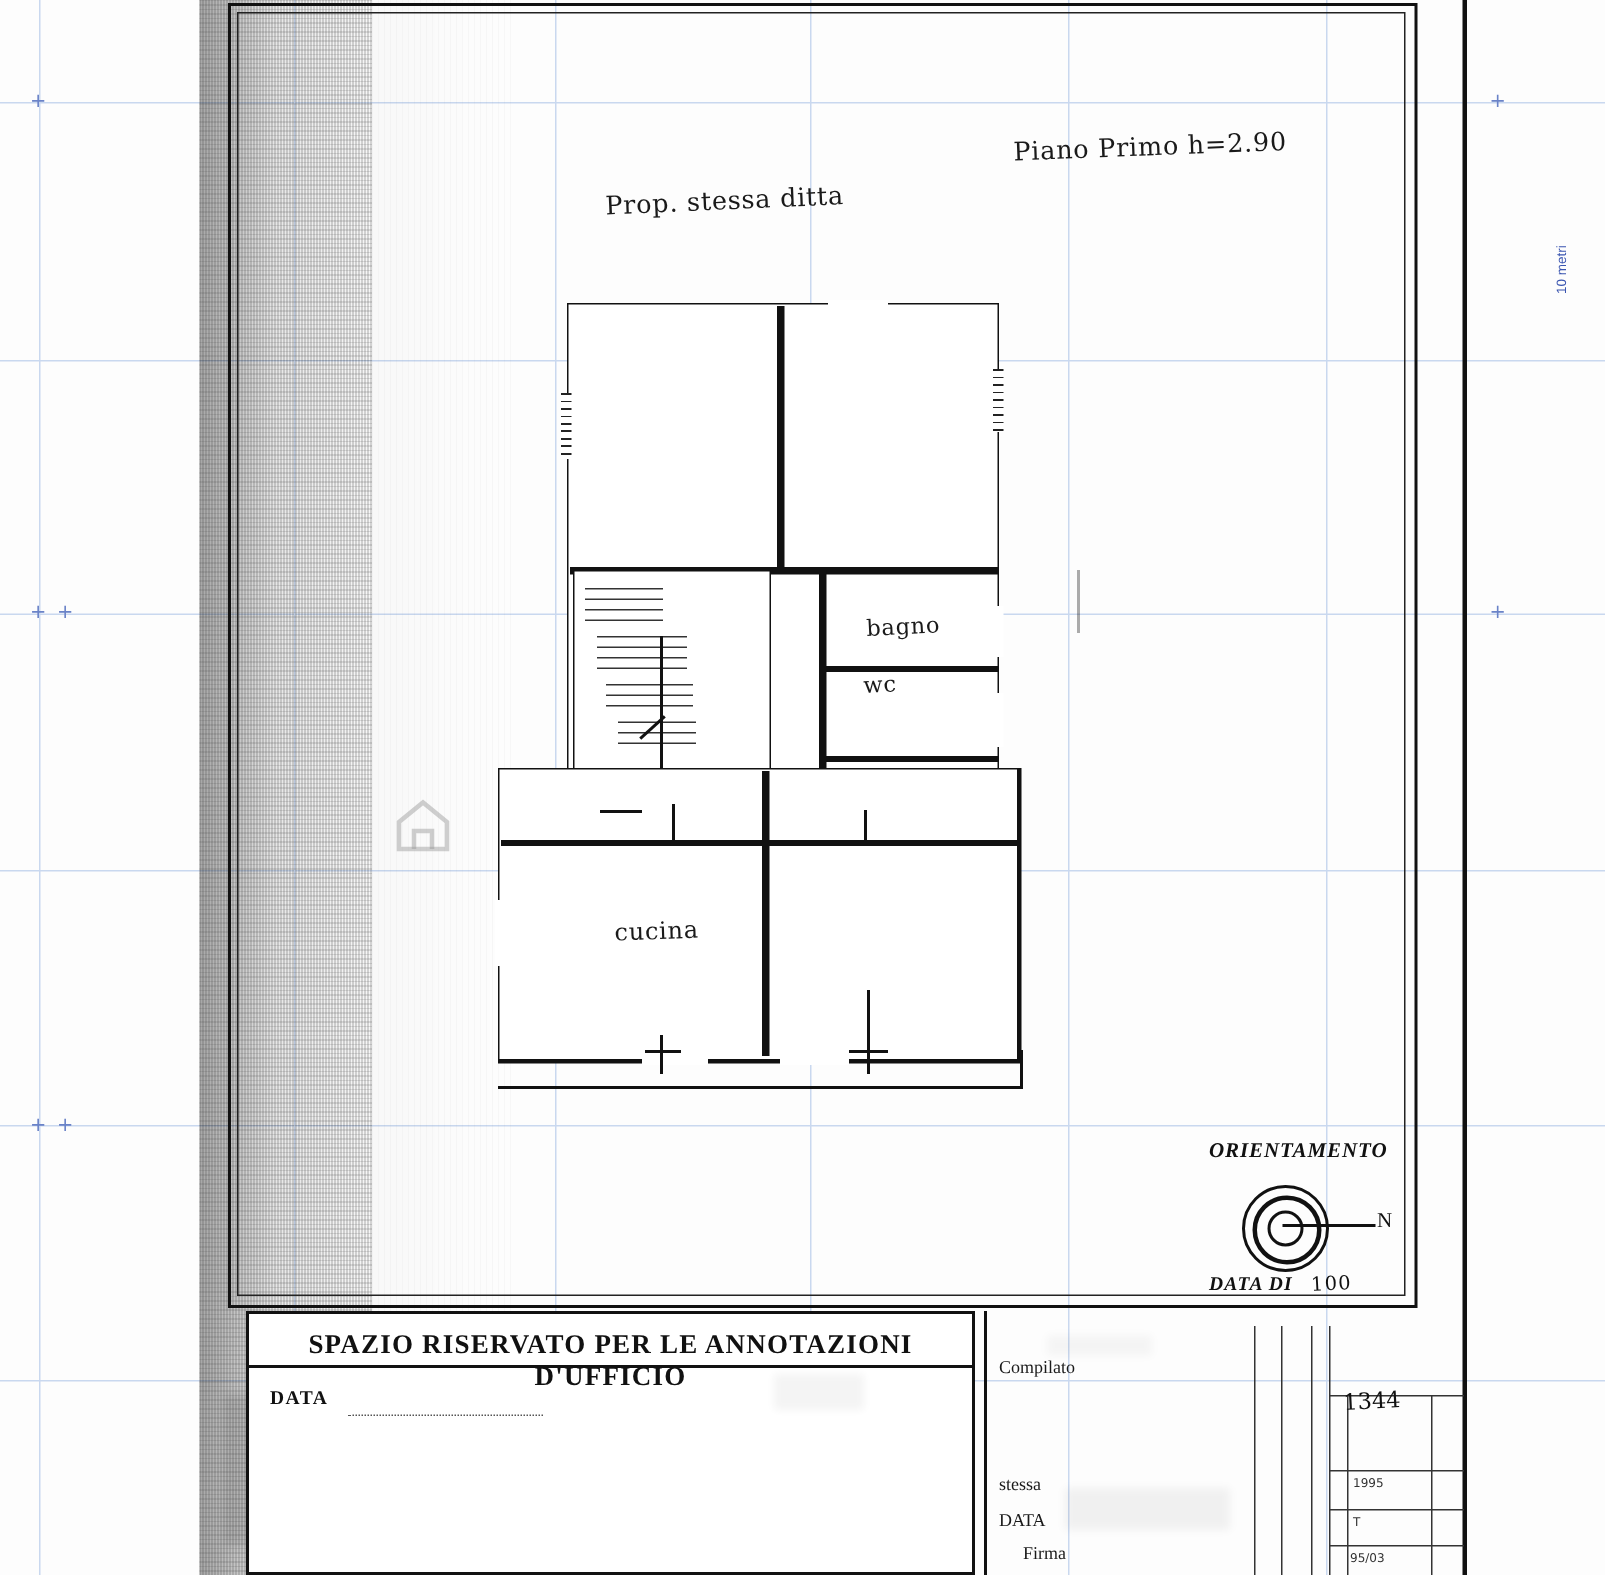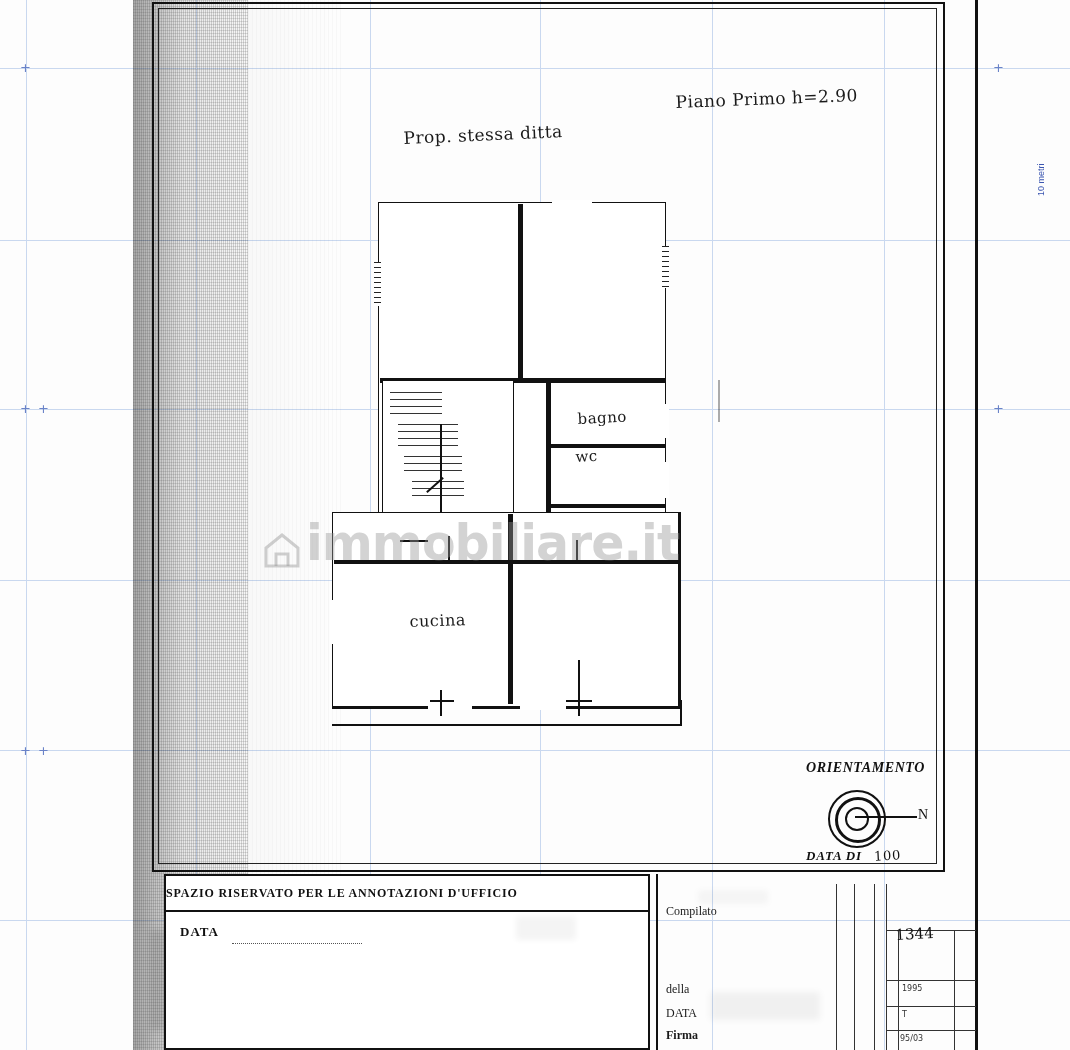--- a/index.html
+++ b/index.html
@@ -243,24 +243,24 @@
     left: 164px; top: 874px;
     width: 486px; height: 176px;
     border: 2px solid #111;
     background: #fff;
     box-sizing: border-box;
   }
   .office-title {
     position: absolute;
     left: 0; top: 10px;
     width: 100%;
-    text-align: left;
+    text-align: center;
     font-family: "Liberation Serif", serif;
     font-weight: bold;
-    font-size: 12px;
+    font-size: 18px;
     letter-spacing: 0.8px;
     color: #111;
   }
   .office-rule {
     position: absolute;
     left: 0; top: 34px;
     width: 100%;
     height: 2px;
     background: #111;
   }
@@ -431,21 +431,20 @@
   <div class="hand t-wc">wc</div>
   <div class="hand t-cucina">cucina</div>
 
   <div class="watermark">
     <span class="wm-house">
       <svg viewBox="0 0 40 40" width="40" height="40" aria-hidden="true">
         <path d="M4 18 L20 5 L36 18 L36 36 L4 36 Z" fill="none" stroke="rgba(150,150,150,0.45)" stroke-width="3"></path>
         <path d="M14 36 L14 24 L26 24 L26 36" fill="none" stroke="rgba(150,150,150,0.45)" stroke-width="3"></path>
       </svg>
     </span>
-    <span>immobiliare.it</span>
   </div>
 
   <div class="orient-label">ORIENTAMENTO</div>
   <div class="compass">
     <div class="ring-outer"></div>
     <div class="ring-mid"></div>
     <div class="ring-in"></div>
     <div class="needle"></div>
     <div class="n-letter">N</div>
   </div>
@@ -457,23 +456,23 @@
   <div class="office-box">
     <div class="office-title">SPAZIO RISERVATO PER LE ANNOTAZIONI D'UFFICIO</div>
     <div class="office-rule"></div>
     <div class="office-data">DATA</div>
     <div class="office-dotline" style="left:66px; top:66px; width:130px;"></div>
     <div class="smudge" style="left:350px; top:40px; width:60px; height:24px; opacity:0.45;"></div>
   </div>
 
   <div class="right-box">
     <div class="rb-label" style="left:8px; top:8px;">Compilato</div>
-    <div class="rb-label" style="left:8px; top:86px;">della</div>
+    <div class="rb-label" style="left:8px; top:86px;">stessa</div>
     <div class="rb-label" style="left:8px; top:110px;">DATA</div>
-    <div class="rb-label" style="left:8px; top:132px;font-weight:bold;">Firma</div>
+    <div class="rb-label" style="left:24px; top:132px;">Firma</div>
 
     <div class="rb-grid-v" style="left:178px; top:10px; height:166px;"></div>
     <div class="rb-grid-v" style="left:196px; top:10px; height:166px;"></div>
     <div class="rb-grid-v" style="left:216px; top:10px; height:166px;"></div>
     <div class="rb-grid-v" style="left:228px; top:10px; height:166px;"></div>
     <div class="rb-grid-v" style="left:240px; top:56px; height:120px;"></div>
     <div class="rb-grid-v" style="left:296px; top:56px; height:120px;"></div>
     <div class="rb-grid-h" style="left:228px; top:56px; width:90px;"></div>
     <div class="rb-grid-h" style="left:228px; top:106px; width:90px;"></div>
     <div class="rb-grid-h" style="left:228px; top:132px; width:90px;"></div>

